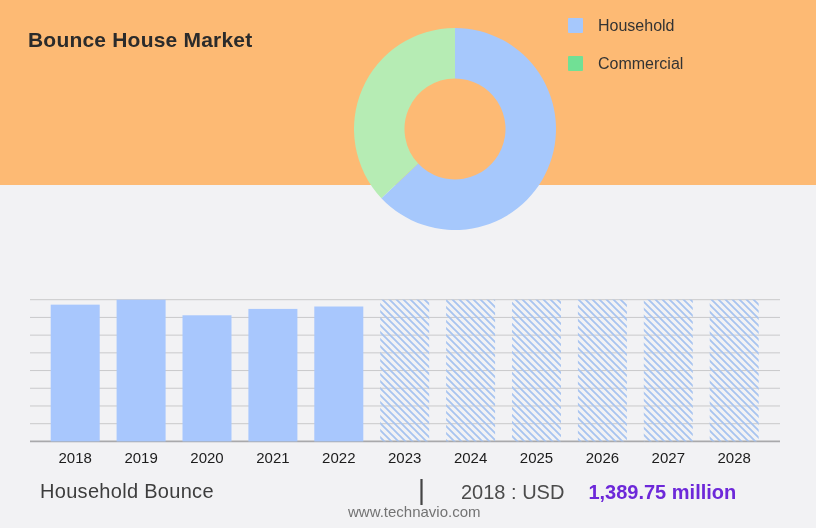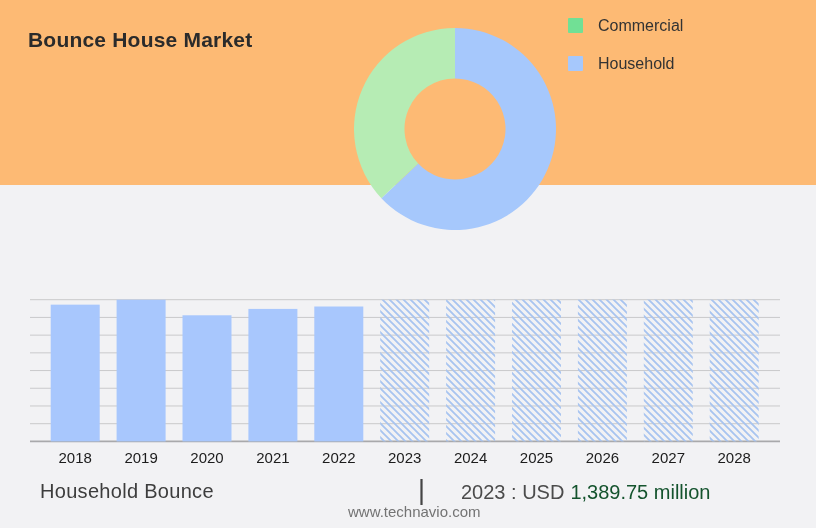--- a/index.html
+++ b/index.html
@@ -33,47 +33,47 @@
     position:absolute;left:40px;top:480px;
     font-size:20px;color:#3d3d3d;letter-spacing:.3px;
   }
   .footer-sep{
     position:absolute;left:418px;top:477px;
     font-size:27px;font-weight:300;color:#454545;line-height:27px;
   }
   .footer-stat{
     position:absolute;left:461px;top:481px;font-size:20px;color:#4b4b4b;
   }
-  .footer-stat .stat-value{font-weight:400;color:#14532d;margin-left:6px;}
+  .footer-stat .stat-value{font-weight:700;color:#6d28d9;margin-left:24px;}
   .website{
     position:absolute;left:348px;top:503px;
     font-size:15px;color:#737373;
   }
 </style>
 </head>
 <body>
 
 <div class="top-band">
   <div class="title-block">
     <div class="title">Bounce House Market</div>
   </div>
 
   <svg class="donut-svg" viewBox="-101 -101 202 202">
       <path d="M0.00,-101.00 A101,101 0 1 1 -73.63,69.14 L-36.81,34.57 A50.5,50.5 0 1 0 0.00,-50.50 Z" fill="#a6c8fc"></path>
       <path d="M-73.63,69.14 A101,101 0 0 1 -0.00,-101.00 L-0.00,-50.50 A50.5,50.5 0 0 0 -36.81,34.57 Z" fill="#b6ecb4"></path>
     </svg>
 
   <div class="legend">
     <div class="legend-row">
+      <span class="swatch" style="background: rgb(166, 200, 252);"></span>
+      <span class="legend-label">Household</span>
+    </div>
+    <div class="legend-row">
       <span class="swatch" style="background: rgb(113, 224, 149);"></span>
       <span class="legend-label">Commercial</span>
-    </div>
-    <div class="legend-row">
-      <span class="swatch" style="background: rgb(166, 200, 252);"></span>
-      <span class="legend-label">Household</span>
     </div>
   </div>
 </div>
 
 <svg class="bar-svg" viewBox="0 0 816 185">
   <defs>
     <pattern id="hatch" width="7" height="7" patternUnits="userSpaceOnUse">
       <path d="M-2,5 l4,4 M0,0 l7,7 M5,-2 l4,4" stroke="#a8c4f0" stroke-width="1.9" fill="none"></path>
     </pattern>
   </defs>
@@ -112,15 +112,15 @@
       <text x="536.50" y="175" text-anchor="middle" font-size="15" fill="#1c1c1c" font-family="&quot;Liberation Sans&quot;, sans-serif">2025</text>
       <text x="602.40" y="175" text-anchor="middle" font-size="15" fill="#1c1c1c" font-family="&quot;Liberation Sans&quot;, sans-serif">2026</text>
       <text x="668.30" y="175" text-anchor="middle" font-size="15" fill="#1c1c1c" font-family="&quot;Liberation Sans&quot;, sans-serif">2027</text>
       <text x="734.20" y="175" text-anchor="middle" font-size="15" fill="#1c1c1c" font-family="&quot;Liberation Sans&quot;, sans-serif">2028</text>
     </g>
 </svg>
 
 <div class="footer-segment">Household Bounce</div>
 <div class="footer-sep">|</div>
 <div class="footer-stat">
-  <span class="stat-prefix">2023 : USD</span><span class="stat-value">1,389.75 million</span>
+  <span class="stat-prefix">2018 : USD</span><span class="stat-value">1,389.75 million</span>
 </div>
 <div class="website">www.technavio.com</div>
 
 </body></html>

